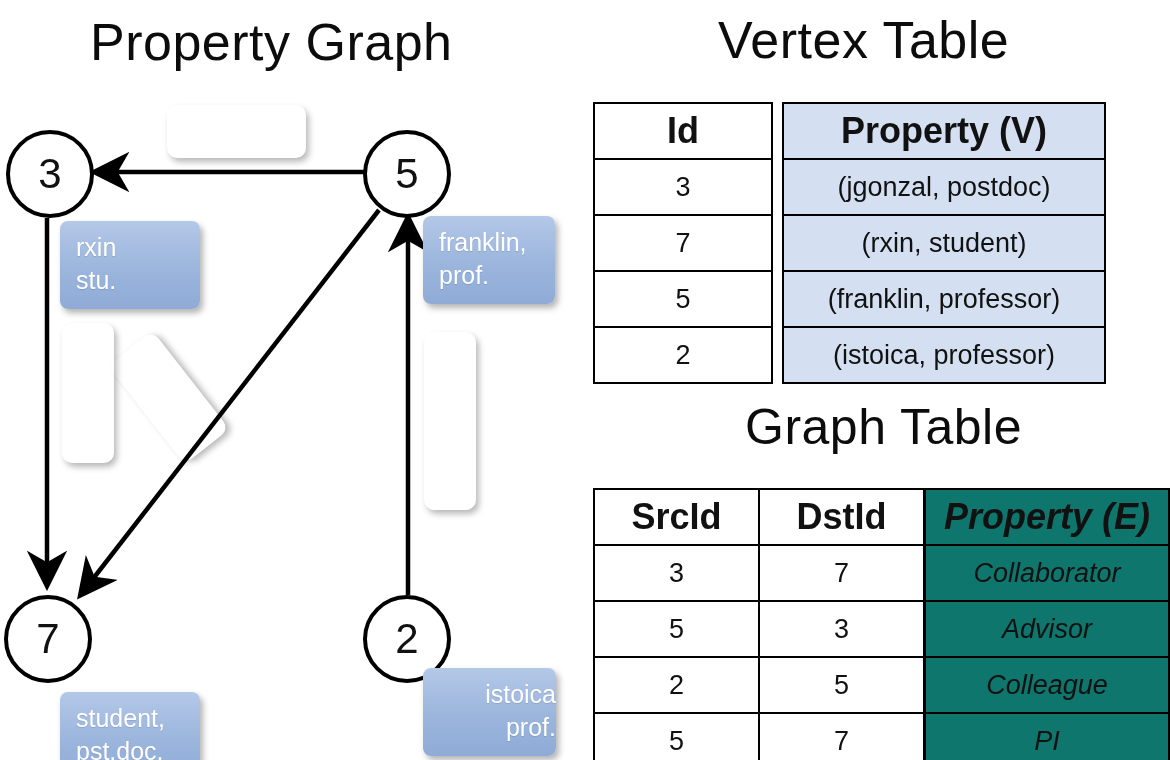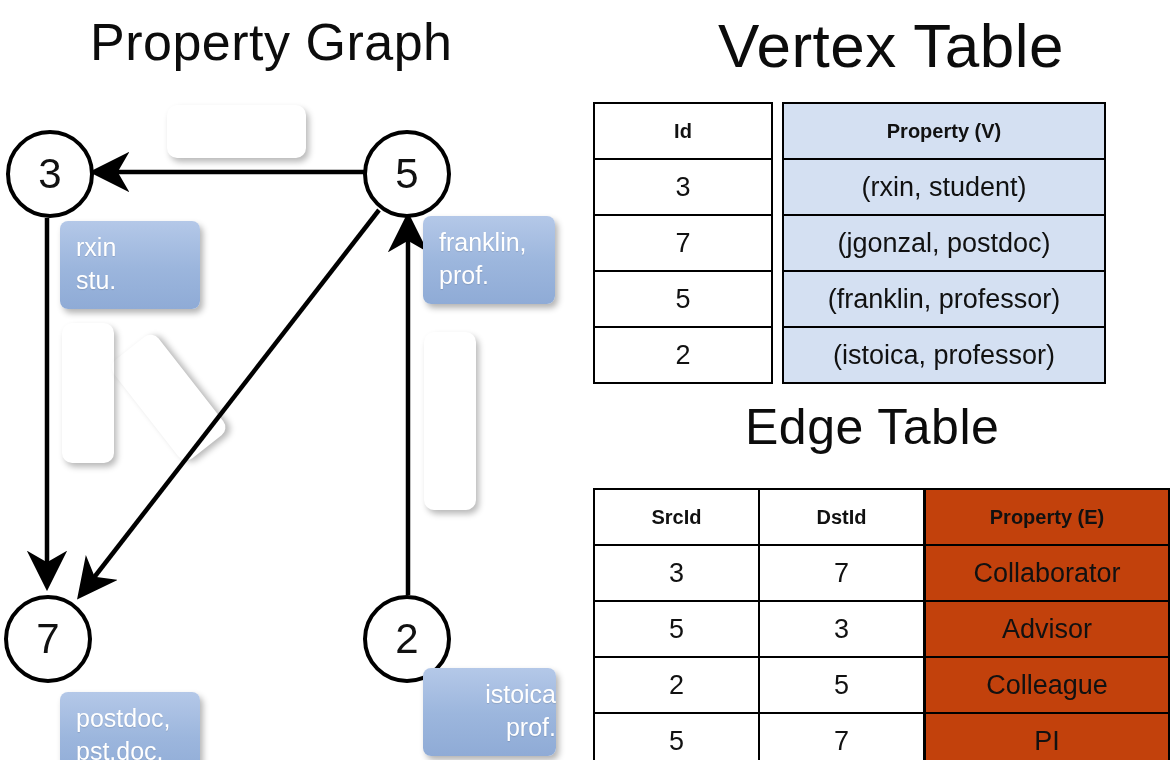--- a/index.html
+++ b/index.html
@@ -17,21 +17,21 @@
   
   .title {
     position: absolute;
     font-family: "Liberation Sans", sans-serif;
     font-weight: 300;
     color: #0c0c0c;
     white-space: nowrap;
     letter-spacing: 0.5px;
   }
   #title-property-graph { left: 90px;  top: 12px;  font-size: 52px; text-align: right; }
-  #title-vertex-table   { left: 718px; top: 10px;  font-size: 62px; }
+  #title-vertex-table   { left: 718px; top: 10px;  font-size: 52px; }
   #title-edge-table     { left: 745px; top: 398px; font-size: 50px; }
 
   
   #graph-panel {
     position: absolute;
     left: 0; top: 90px;
     width: 580px; height: 670px;
   }
   #graph-svg { position: absolute; left: 0; top: 0; }
 
@@ -96,38 +96,38 @@
   }
   .tbl td, .tbl th {
     border: 2.5px solid #000;
     text-align: center;
     font-weight: 400;
     font-size: 27px;
     color: #111;
     padding: 0;
     font-family: "Liberation Sans", sans-serif;
   }
-  .tbl th { font-weight: 700; font-size: 20px; margin-top: 32px; }
+  .tbl th { font-weight: 700; font-size: 36px; margin-top: 32px; }
 
   #vertex-id-table   { left: 593px; top: 102px; width: 180px; }
   #vertex-prop-table { left: 782px; top: 102px; width: 324px; }
   #vertex-id-table td, #vertex-id-table th { height: 54px; background: #ffffff; }
   #vertex-prop-table td, #vertex-prop-table th { height: 54px; background: #d4e0f2; }
 
   #edge-src-table  { left: 593px; top: 488px; width: 326px; }
   #edge-prop-table { left: 924px; top: 488px; width: 246px; }
   #edge-src-table td, #edge-src-table th { height: 54px; background: #ffffff; }
-  #edge-prop-table td, #edge-prop-table th { height: 54px; background: #c2410c; }
+  #edge-prop-table td, #edge-prop-table th { height: 54px; background: #0f766e; font-style: italic; }
 </style>
 </head>
 <body>
 
 <div class="title" id="title-property-graph">Property Graph</div>
 <div class="title" id="title-vertex-table">Vertex Table</div>
-<div class="title" id="title-edge-table">Edge Table</div>
+<div class="title" id="title-edge-table">Graph Table</div>
 
 <div id="graph-panel">
 
   <svg id="graph-svg" width="580" height="670">
     <defs>
       <marker id="ah" markerWidth="9" markerHeight="9" refX="7.2" refY="4.5" orient="auto" markerUnits="strokeWidth">
         <path d="M0,0 L9,4.5 L0,9 L2.6,4.5 z" fill="#000"></path>
       </marker>
     </defs>
 
@@ -155,21 +155,21 @@
 
   <div class="prop-box" style="left:60px; top:95px; width:140px; height:88px;">
     <div>rxin</div>
     <div>stu.</div>
   </div>
   <div class="prop-box" style="left:423px; top:90px; width:132px; height:88px;">
     <div>franklin,</div>
     <div>prof.</div>
   </div>
   <div class="prop-box" style="left:60px; top:566px; width:140px; height:88px;">
-    <div>postdoc,</div>
+    <div>student,</div>
     <div>pst.doc.</div>
   </div>
   <div class="prop-box" style="left:423px; top:542px; width:133px; height:88px;text-align:right;">
     <div>istoica</div>
     <div>prof.</div>
   </div>
 
   <div class="edge-label" style="left:167px; top:15px; width:139px; height:53px;">
     <span>Advisor</span>
   </div>
@@ -206,24 +206,24 @@
       </tr>
 </tbody>
   </table>
 
 <table class="tbl" id="vertex-prop-table">
   <tbody>
       <tr>
     <th>Property (V)</th>
   </tr>
   <tr>
+        <td>(jgonzal, postdoc)</td>
+      </tr>
+  <tr>
         <td>(rxin, student)</td>
-      </tr>
-  <tr>
-        <td>(jgonzal, postdoc)</td>
       </tr>
   <tr>
         <td>(franklin, professor)</td>
       </tr>
   <tr>
         <td>(istoica, professor)</td>
       </tr>
 </tbody>
   </table>
 

